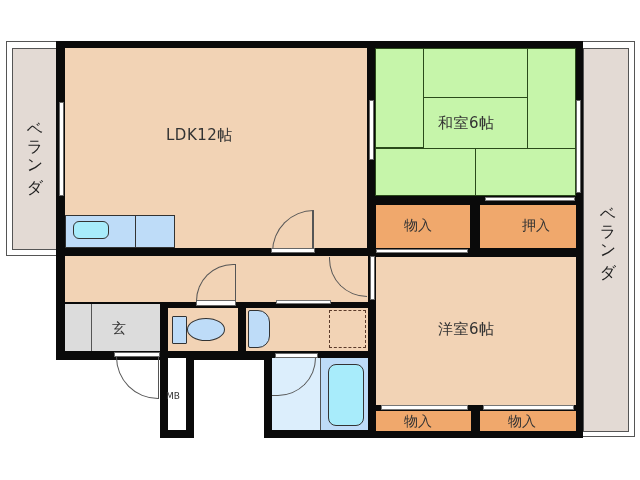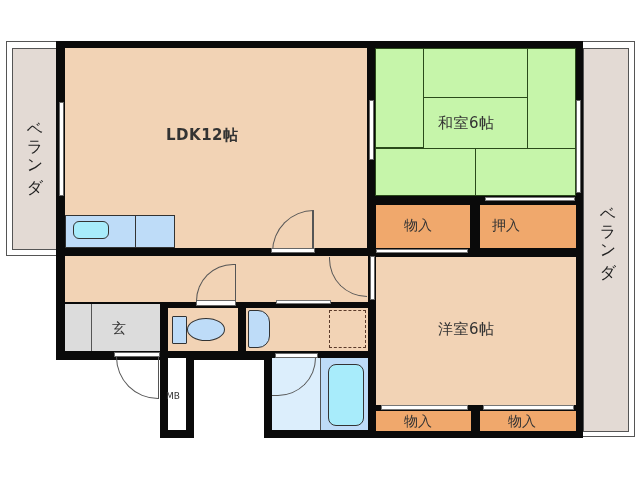--- a/index.html
+++ b/index.html
@@ -34,21 +34,21 @@
 <div class="abs veranda-inner" style="left:583px;top:48px;width:46px;height:384px;"></div>
 <div class="abs vtext" style="left:597px;top:195px;">ベランダ</div>
 
 <div class="abs wall" style="left:56px;top:41px;width:527px;height:215px;"></div>
 <div class="abs wall" style="left:56px;top:250px;width:320px;height:110px;"></div>
 <div class="abs wall" style="left:368px;top:250px;width:215px;height:188px;"></div>
 <div class="abs wall" style="left:264px;top:350px;width:112px;height:88px;"></div>
 <div class="abs wall" style="left:160px;top:350px;width:34px;height:88px;"></div>
 
 <div class="abs floor" style="left:65px;top:48px;width:302px;height:200px;"></div>
-<div class="abs label" style="left:166px;top:126px;font-weight:bold;">LDK12帖</div>
+<div class="abs label" style="left:166px;top:126px;">LDK12帖</div>
 
 <div class="abs win" style="left:59px;top:102px;width:5px;height:94px;"></div>
 
 <div class="abs kitchen" style="left:65px;top:215px;width:110px;height:33px;"></div>
 <div class="abs" style="left:135px;top:215px;width:1px;height:33px;background:#333;"></div>
 <div class="abs fixture" style="left:73px;top:221px;width:36px;height:18px;"></div>
 
 <div class="abs door-arc" style="left:272px;top:210px;width:42px;height:42px;border-radius:42px 0 0 0;border-right:2px solid #555;border-bottom:none;"></div>
 <div class="abs win" style="left:271px;top:248px;width:44px;height:5px;"></div>
 
@@ -60,21 +60,21 @@
 <div class="abs tatami" style="left:375px;top:148px;width:101px;height:48px;"></div>
 <div class="abs tatami" style="left:475px;top:148px;width:101px;height:48px;"></div>
 <div class="abs label" style="left:438px;top:114px;">和室6帖</div>
 
 <div class="abs win" style="left:369px;top:100px;width:5px;height:60px;"></div>
 <div class="abs win" style="left:576px;top:100px;width:5px;height:93px;"></div>
 
 <div class="abs storage" style="left:376px;top:205px;width:94px;height:43px;"></div>
 <div class="abs label-sm" style="left:404px;top:217px;">物入</div>
 <div class="abs storage" style="left:480px;top:205px;width:96px;height:43px;"></div>
-<div class="abs label-sm" style="left:492px;top:217px;">押入</div>
+<div class="abs label-sm" style="left:522px;top:217px;">押入</div>
 <div class="abs slide" style="left:485px;top:197px;width:90px;height:4px;"></div>
 <div class="abs slide" style="left:376px;top:249px;width:92px;height:4px;"></div>
 
 <div class="abs floor" style="left:65px;top:256px;width:303px;height:46px;"></div>
 <div class="abs door-arc" style="left:329px;top:257px;width:38px;height:40px;border-radius:0 0 0 40px;border-top:none;border-right:none;"></div>
 <div class="abs win" style="left:370px;top:256px;width:5px;height:44px;"></div>
 
 <div class="abs entry" style="left:65px;top:304px;width:95px;height:47px;"></div>
 <div class="abs" style="left:91px;top:304px;width:1px;height:47px;background:#555;"></div>
 <div class="abs label-sm" style="left:112px;top:320px;">玄</div>

